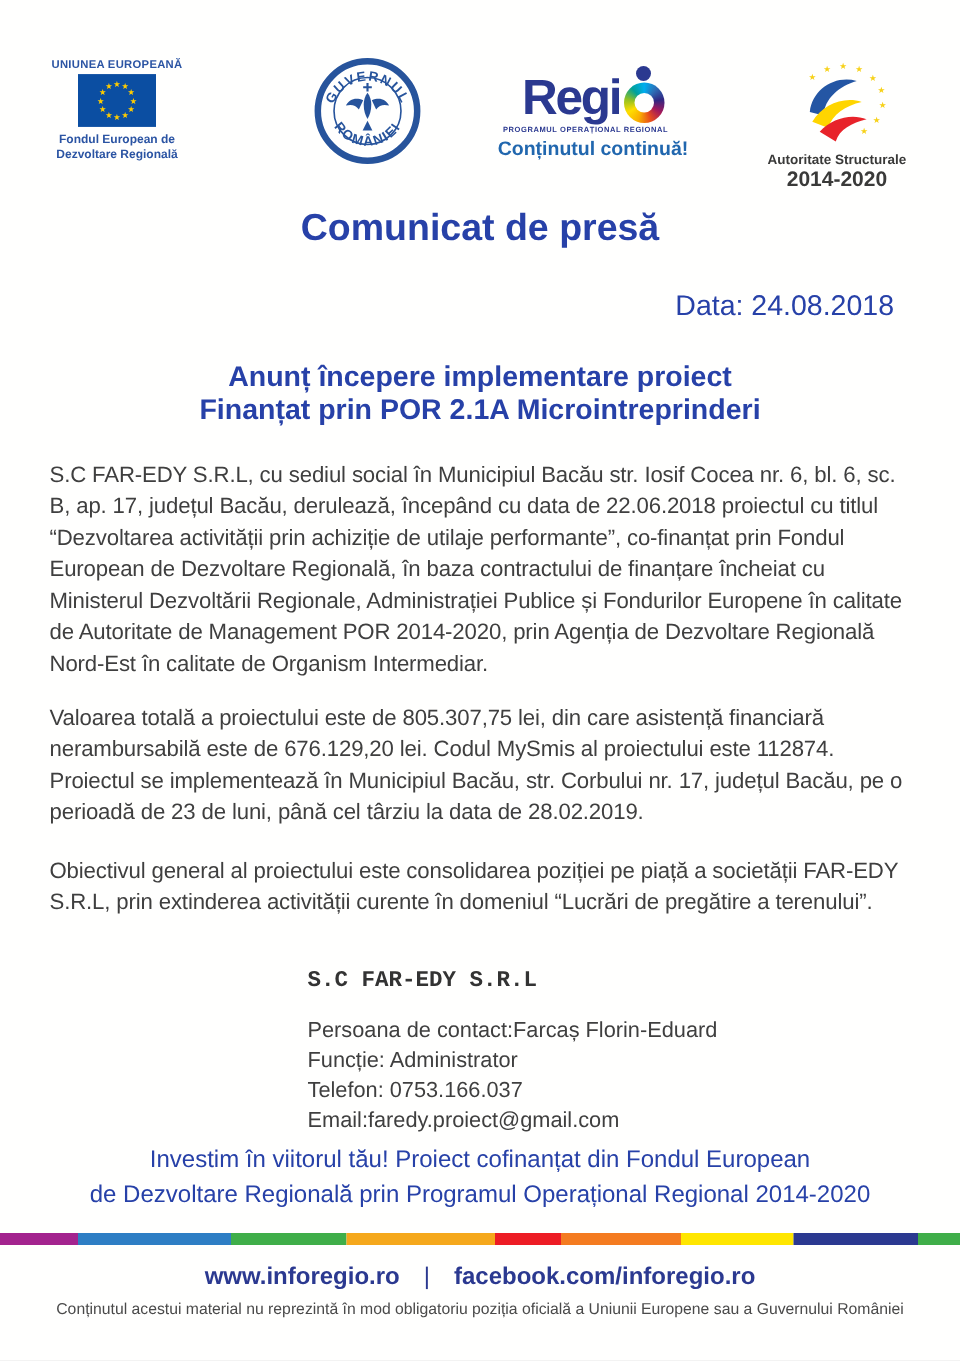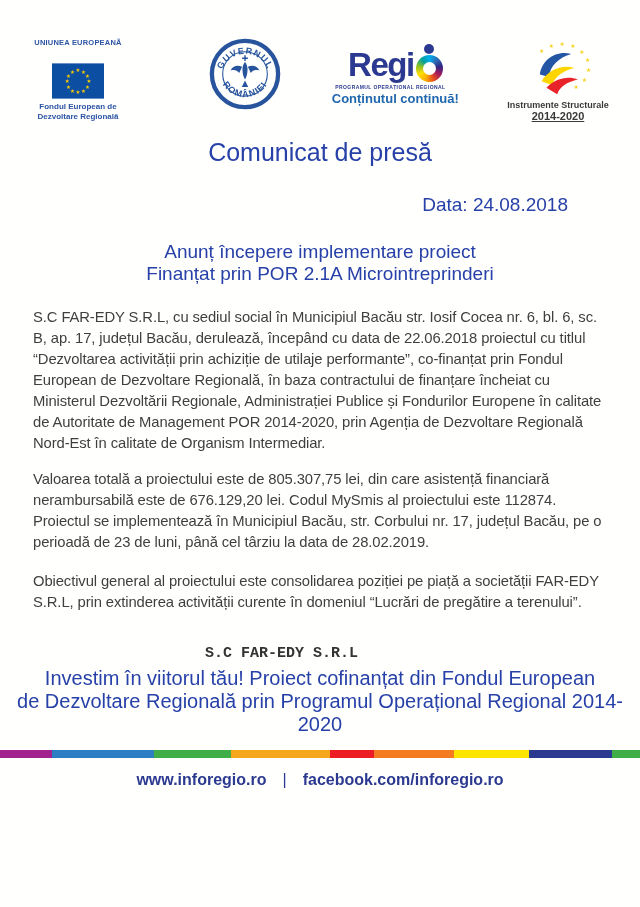--- a/index.html
+++ b/index.html
@@ -6,54 +6,54 @@
   html,body { background:#e9e9e9; }
   .page {
     width:640px; height:907px; margin:0 auto; background:#fffffe;
     font-family:"Liberation Sans", sans-serif; overflow:hidden;
     padding-top:38px; position:relative;
   }
   
   .logos-row { display:flex; justify-content:space-between; align-items:flex-start;
     padding:0 28px; height:76px; }
   .logo-eu { width:100px; text-align:center; color:var(--eu_text_blue); }
-  .eu-top-label { font-size:7.5px; font-weight:bold; letter-spacing:.2px; margin-bottom:16px; }
+  .eu-top-label { font-size:7.5px; font-weight:bold; letter-spacing:.2px; margin-bottom:2px; }
   .eu-flag { display:block; margin:0 auto; }
   .eu-bottom-label { font-size:8px; font-weight:bold; line-height:9.5px; margin-top:3px; }
   .logo-gov { width:78px; margin-left:38px; }
   .logo-regio { width:132px; text-align:center; margin-top:6px; }
   .regio-word { display:flex; align-items:flex-end; justify-content:center; height:38px; }
   .regio-text { font-size:33px; font-weight:bold; letter-spacing:-1.5px;
     color:var(--regio_blue); line-height:34px; }
   .regio-o { position:relative; width:27px; height:27px; border-radius:50%; margin-left:2px;
     background:conic-gradient(#00aeef,#2d6db5,#312783,#a3195b,#e94e1b,#f9b000,#ffde00,#95c11f,#00a19a,#00aeef); }
   .regio-o-inner { position:absolute; inset:7px; border-radius:50%; background:#fffffe; }
   .regio-o-dot { position:absolute; top:-11px; left:8px; width:10px; height:10px;
     border-radius:50%; background:var(--regio_blue); }
   .regio-sub { font-size:5px; font-weight:bold; letter-spacing:.4px; color:var(--regio_blue);
     text-align:left; margin:2px 0 1px 6px; }
   .regio-tagline { font-size:13px; font-weight:bold; color:var(--tagline_blue); }
   .logo-structural { width:108px; text-align:center; margin-top:2px; }
   .structural-label { font-size:9px; font-weight:bold; color:#3a3a39; line-height:10px; }
-  .structural-years { font-size:11px; font-weight:bold; color:#3a3a39;text-decoration:underline; }
+  .structural-years { font-size:14px; font-weight:bold; color:#3a3a39; }
   
-  .doc-title { margin-top:24px; text-align:center; font-size:25px; font-weight:normal;
+  .doc-title { margin-top:24px; text-align:center; font-size:25px; font-weight:bold;
     color:var(--heading_blue); }
-  .doc-date { margin-top:27px; padding-right:72px; text-align:right; font-size:19px;
+  .doc-date { margin-top:27px; padding-right:44px; text-align:right; font-size:19px;
     color:var(--heading_blue); }
-  .doc-subtitle { margin-top:25px; text-align:center; font-size:19px; font-weight:normal;
+  .doc-subtitle { margin-top:25px; text-align:center; font-size:19px; font-weight:bold;
     line-height:22px; color:var(--heading_blue); }
   
   .body-paragraph { margin:0 30px 0 33px; width:580px; font-size:14.8px; line-height:21px;
     color:var(--body_text); letter-spacing:-0.1px; }
   .p1 { margin-top:22px; } .p2 { margin-top:15px; } .p3 { margin-top:18px; }
   .contact-company { margin:32px 0 0 205px; font-size:15px; font-weight:bold; color:#333;font-family:Liberation Mono, monospace; }
   .contact-block { margin:15px 0 0 205px; font-size:14.5px; line-height:20px; color:var(--body_text); }
   
-  .invest-line { margin-top:5px; text-align:center; font-size:20px; line-height:23px;
+  .invest-line { margin-top:5px; text-align:center; font-size:16px; line-height:23px;
     color:var(--heading_blue); }
   .invest-wrap { margin-top:4px; }
   .rainbow-stripe { display:flex; height:8px; width:100%; margin-top:14px; }
   .links-row { margin-top:13px; text-align:center; font-size:16px; font-weight:bold;
     color:var(--link_blue); }
   .links-row .sep { margin:0 16px; font-weight:normal; }
   .disclaimer { margin-top:6px; text-align:center; font-size:10.5px;
     color:var(--disclaimer_gray); }
 </style>
 </head>
@@ -134,39 +134,45 @@
             <text x="79" y="17">★</text>
             <text x="86" y="27">★</text>
           <text x="87" y="39">★</text>
             <text x="82" y="51">★</text>
             <text x="72" y="60">★</text>
         </g>
         <path d="M28 42 C30 24 48 12 66 17 C52 21 40 31 39 45 Z" fill="#2456a4"></path>
         <path d="M30 50 C38 36 56 29 70 34 C57 37 46 44 43 55 Z" fill="#ffd500"></path>
         <path d="M36 58 C46 47 62 43 74 48 C62 51 52 56 49 66 Z" fill="#e8232a"></path>
       </svg>
-      <div class="structural-label">Instrumente Structurale</div>
+      <div class="structural-label">Autoritate Structurale</div>
       <div class="structural-years">2014-2020</div>
     </div>
   </div>
 
   <div class="doc-title">Comunicat de presă</div>
 
   <div class="doc-date">Data: 24.08.2018</div>
 
   <div class="doc-subtitle">
     <div>Anunț începere implementare proiect</div>
     <div>Finanțat prin POR 2.1A Microintreprinderi</div>
   </div>
 
   <p class="body-paragraph p1">S.C FAR-EDY S.R.L, cu sediul social în Municipiul Bacău str. Iosif Cocea nr. 6, bl. 6, sc. B, ap. 17, județul Bacău, derulează, începând cu data de 22.06.2018 proiectul cu titlul “Dezvoltarea activității prin achiziție de utilaje performante”, co-finanțat prin Fondul European de Dezvoltare Regională, în baza contractului de finanțare încheiat cu Ministerul Dezvoltării Regionale,  Administrației Publice și Fondurilor Europene în calitate de Autoritate de Management POR 2014-2020, prin Agenția de Dezvoltare Regională Nord-Est în calitate de Organism Intermediar.</p>
   <p class="body-paragraph p2">Valoarea totală a proiectului este de 805.307,75 lei, din care asistență financiară nerambursabilă este de 676.129,20 lei. Codul MySmis al proiectului este 112874. Proiectul se implementează în Municipiul Bacău, str. Corbului nr. 17, județul Bacău, pe o perioadă de 23 de luni, până cel târziu la data de 28.02.2019.</p>
   <p class="body-paragraph p3">Obiectivul general al proiectului este consolidarea poziției pe piață a societății FAR-EDY S.R.L, prin extinderea activității curente în domeniul “Lucrări de pregătire a terenului”.</p>
 
   <div class="contact-company">S.C FAR-EDY S.R.L</div>
+  <div class="contact-block">
+    <div>Persoana de contact:Farcaș Florin-Eduard</div>
+    <div>Funcție: Administrator</div>
+    <div>Telefon: 0753.166.037</div>
+    <div>Email:faredy.proiect@gmail.com</div>
+  </div>
 
   <div class="invest-wrap">
     <div class="invest-line">Investim în viitorul tău! Proiect cofinanțat din Fondul European</div>
     <div class="invest-line" style="margin-top:0">de Dezvoltare Regională prin Programul Operațional Regional 2014-2020</div>
   </div>
 
   <div class="rainbow-stripe">
       <div style="background: rgb(163, 35, 142); width: 8.1%;"></div>
       <div style="background: rgb(46, 126, 196); width: 16%;"></div>
       <div style="background: rgb(63, 174, 73); width: 12%;"></div>
@@ -175,14 +181,15 @@
       <div style="background: rgb(244, 123, 32); width: 12.5%;"></div>
       <div style="background: rgb(255, 230, 0); width: 11.7%;"></div>
       <div style="background: rgb(43, 57, 144); width: 12.9%;"></div>
       <div style="background: rgb(63, 174, 73); width: 4.4%;"></div>
     </div>
 
   <div class="links-row">
     <span>www.inforegio.ro</span><span class="sep">|</span><span>facebook.com/inforegio.ro</span>
   </div>
 
+  <div class="disclaimer">Conținutul acestui material nu reprezintă în mod obligatoriu poziția oficială a Uniunii Europene sau a Guvernului României</div>
 
 </div>
 
 </body></html>

